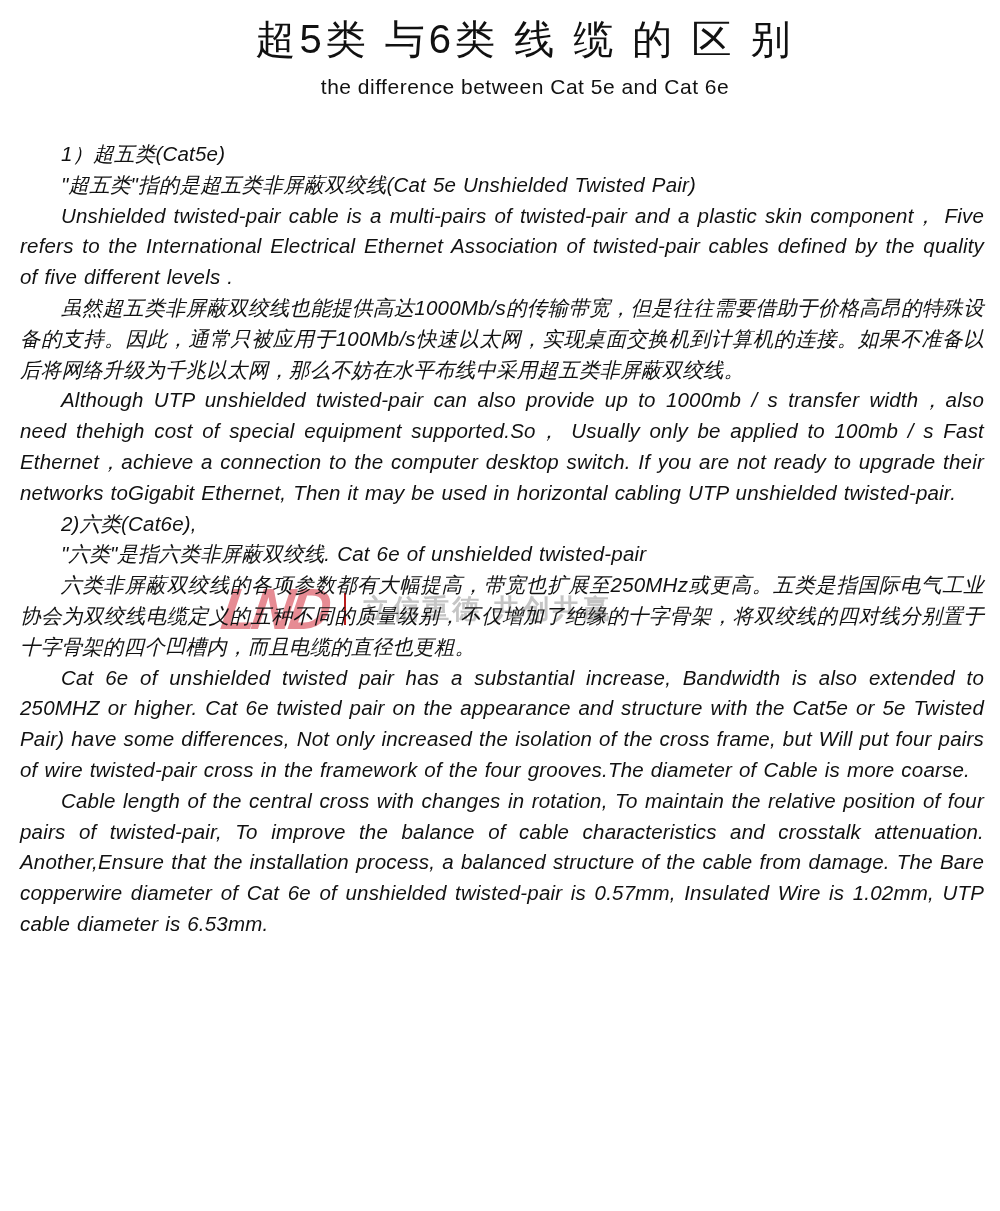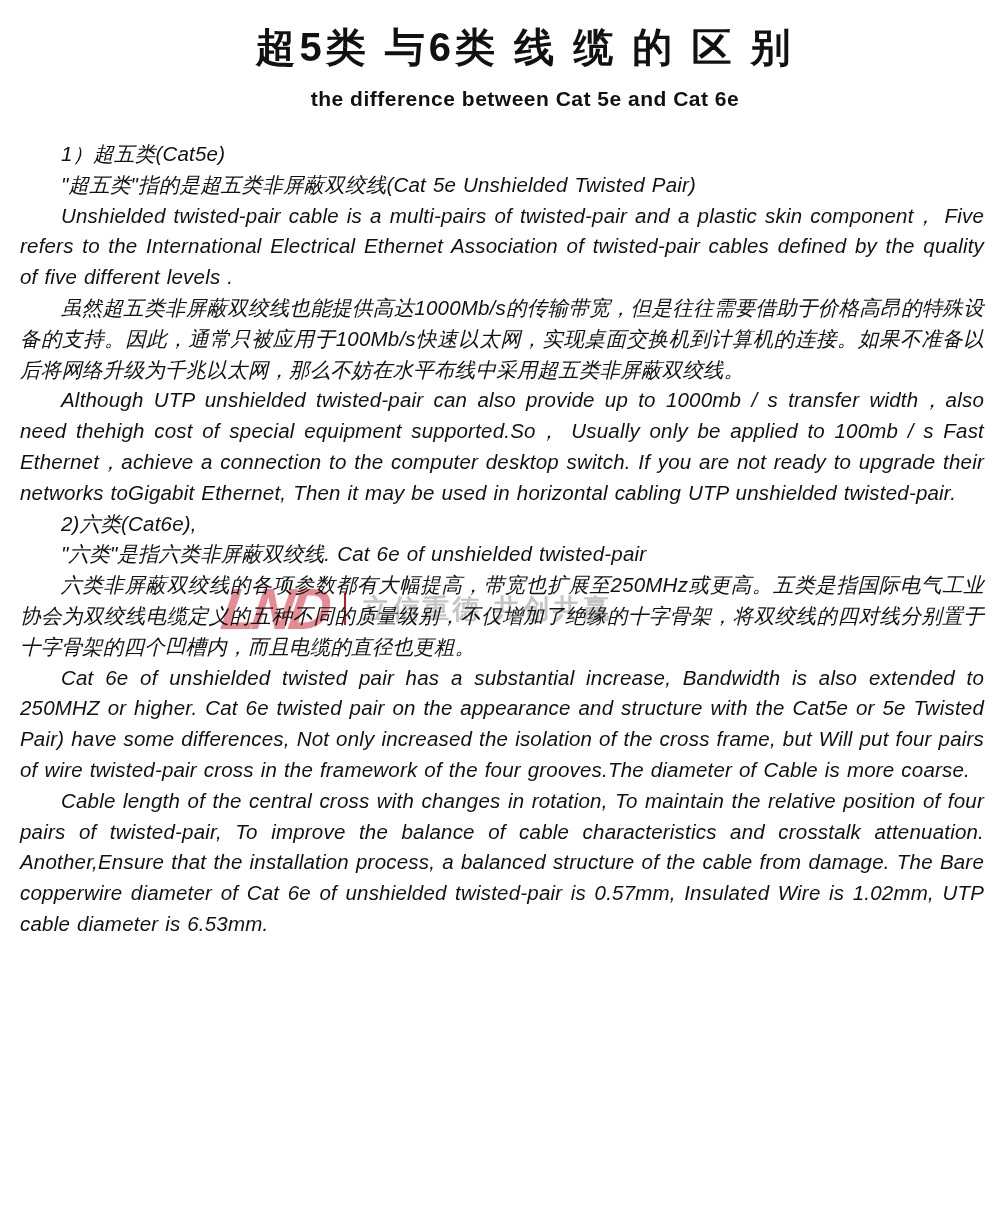--- a/index.html
+++ b/index.html
@@ -34,31 +34,31 @@
     white-space: nowrap;
   }
   .title-wrap {
     position: absolute;
     top: 8px;
     left: 150px;
     right: 100px;
     text-align: center;
   }
   .doc-title {
-    margin: 16px;
+    margin: 8px;
     font-size: 40px;
-    font-weight: 700;
+    font-weight: 400;
     letter-spacing: 4px;
     line-height: 46px;
     white-space: nowrap;
   }
   .doc-subtitle {
     margin: 12px;
     font-size: 21px;
-    font-weight: 700;
+    font-weight: 400;
     letter-spacing: 0.5px;
     line-height: 26px;
   }
 
   
   .content {
     position: absolute;
     top: 139px;
     left: 20px;
     right: 16px;

